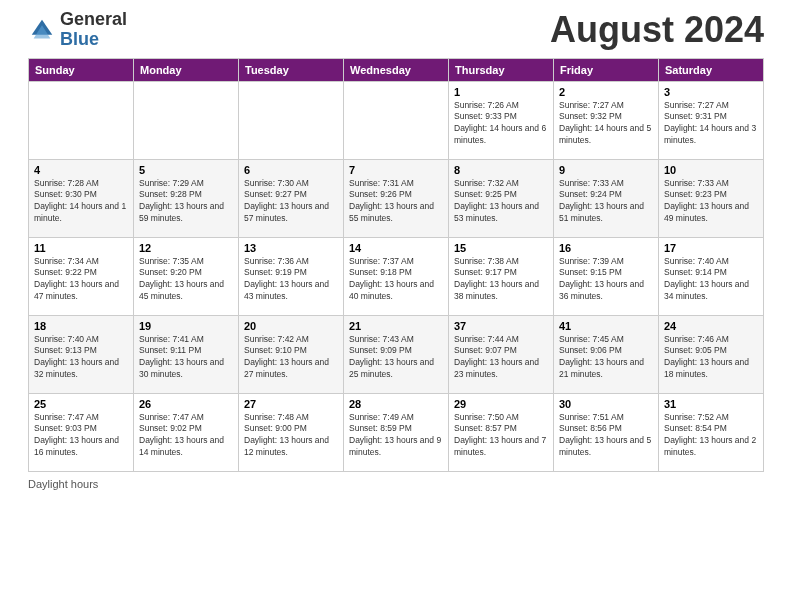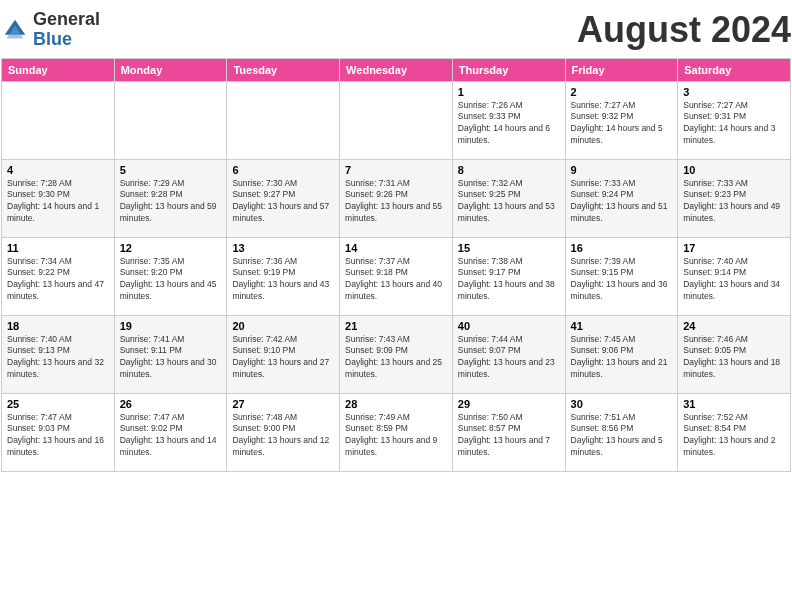--- a/index.html
+++ b/index.html
@@ -6,21 +6,21 @@
     body {
       width: 792px;
       height: 612px;
       font-family: Arial, sans-serif;
       background: #fff;
       overflow: hidden;
     }
     .page {
       width: 792px;
       height: 489px;
-      padding: 10px 1px;
+      padding: 10px 28px;
     }
     .header {
       display: flex;
       justify-content: space-between;
       align-items: flex-start;
       margin-bottom: 8px;
     }
     .logo {
       display: flex;
       align-items: center;
@@ -49,21 +49,21 @@
     .subtitle {
       font-size: 14px;
       color: #555;
     }
     .calendar {
       width: 100%;
       border-collapse: collapse;
       font-size: 9px;
     }
     .calendar th {
-      background-color: #ec4899;
+      background-color: #701a75;
       color: #fff;
       text-align: left;
       padding: 5px 6px;
       font-size: 11px;
       font-weight: bold;
       border: 1px solid #ccc;
     }
     .calendar td {
       border: 1px solid #ccc;
       vertical-align: top;
@@ -218,21 +218,21 @@
           </td>
           <td>
             <span class="day-num">20</span>
             <div class="day-info">Sunrise: 7:42 AM<br>Sunset: 9:10 PM<br>Daylight: 13 hours and 27 minutes.</div>
           </td>
           <td>
             <span class="day-num">21</span>
             <div class="day-info">Sunrise: 7:43 AM<br>Sunset: 9:09 PM<br>Daylight: 13 hours and 25 minutes.</div>
           </td>
           <td>
-            <span class="day-num">40</span>
+            <span class="day-num">37</span>
             <div class="day-info">Sunrise: 7:44 AM<br>Sunset: 9:07 PM<br>Daylight: 13 hours and 23 minutes.</div>
           </td>
           <td>
             <span class="day-num">41</span>
             <div class="day-info">Sunrise: 7:45 AM<br>Sunset: 9:06 PM<br>Daylight: 13 hours and 21 minutes.</div>
           </td>
           <td>
             <span class="day-num">24</span>
             <div class="day-info">Sunrise: 7:46 AM<br>Sunset: 9:05 PM<br>Daylight: 13 hours and 18 minutes.</div>
           </td>
@@ -263,13 +263,16 @@
             <div class="day-info">Sunrise: 7:51 AM<br>Sunset: 8:56 PM<br>Daylight: 13 hours and 5 minutes.</div>
           </td>
           <td>
             <span class="day-num">31</span>
             <div class="day-info">Sunrise: 7:52 AM<br>Sunset: 8:54 PM<br>Daylight: 13 hours and 2 minutes.</div>
           </td>
         </tr>
       </tbody>
   </table>
 
+  <div class="footer">
+    <span>Daylight hours</span>
+  </div>
 </div>
 
 </body></html>

